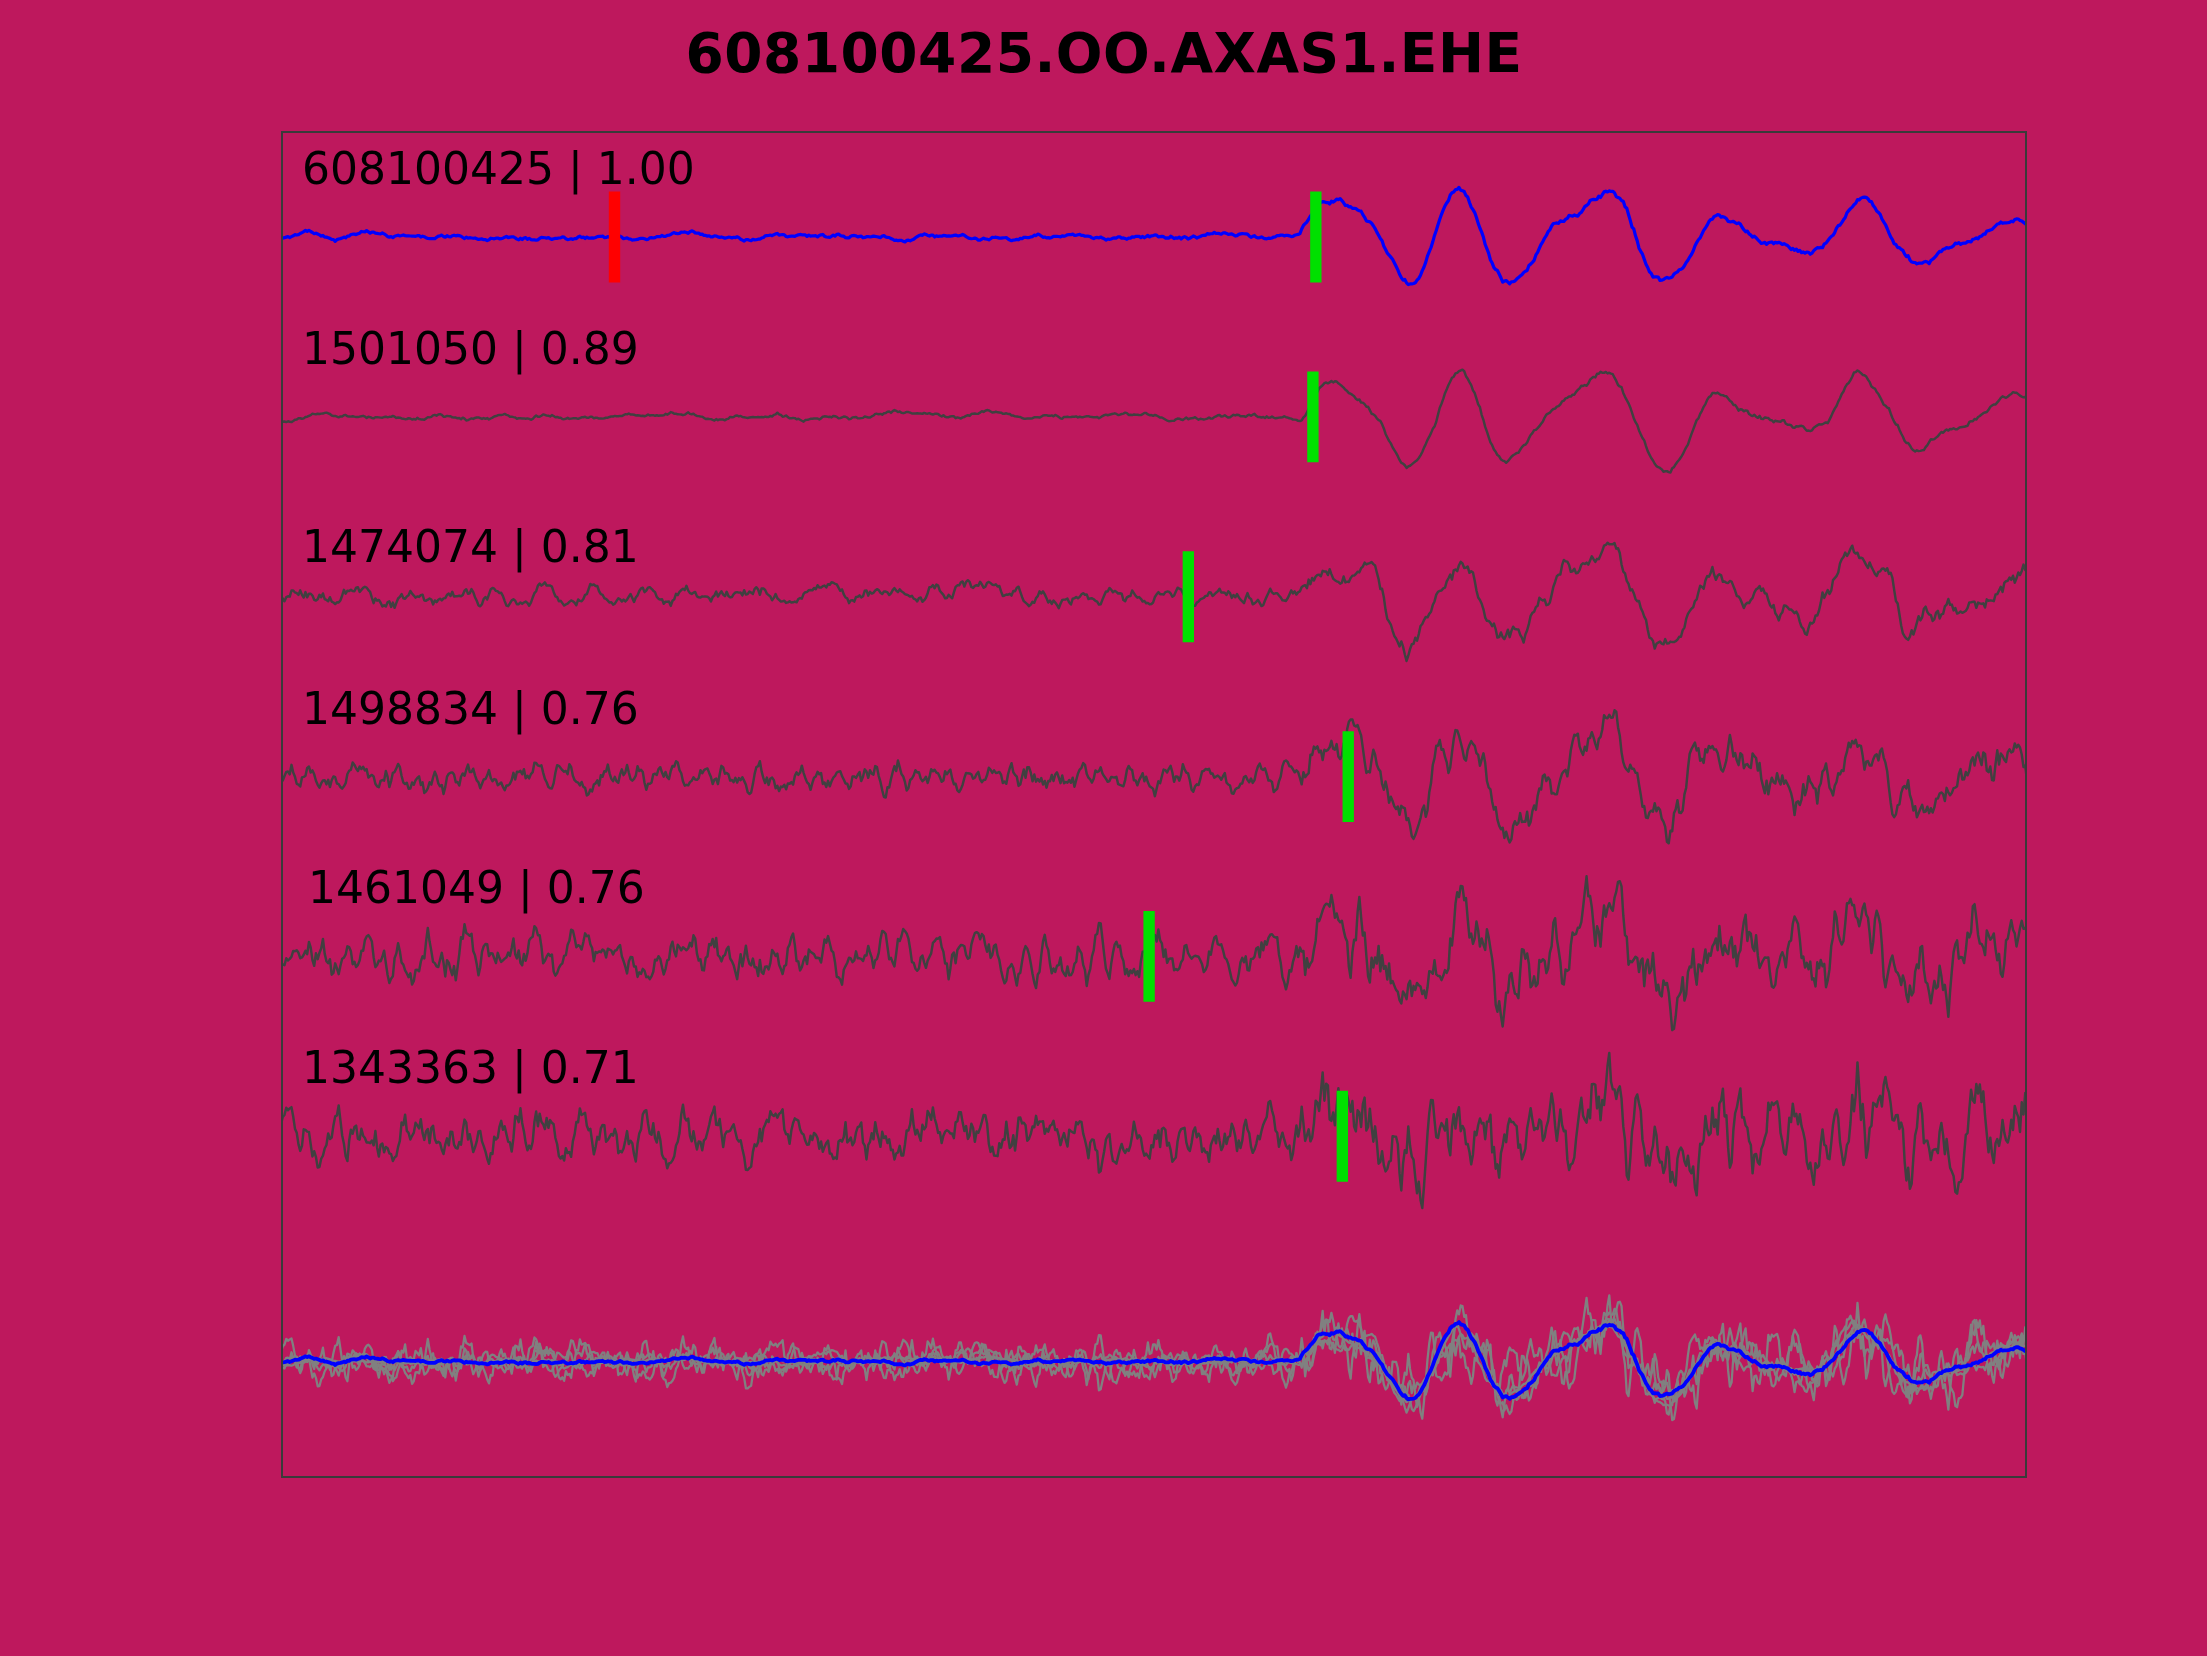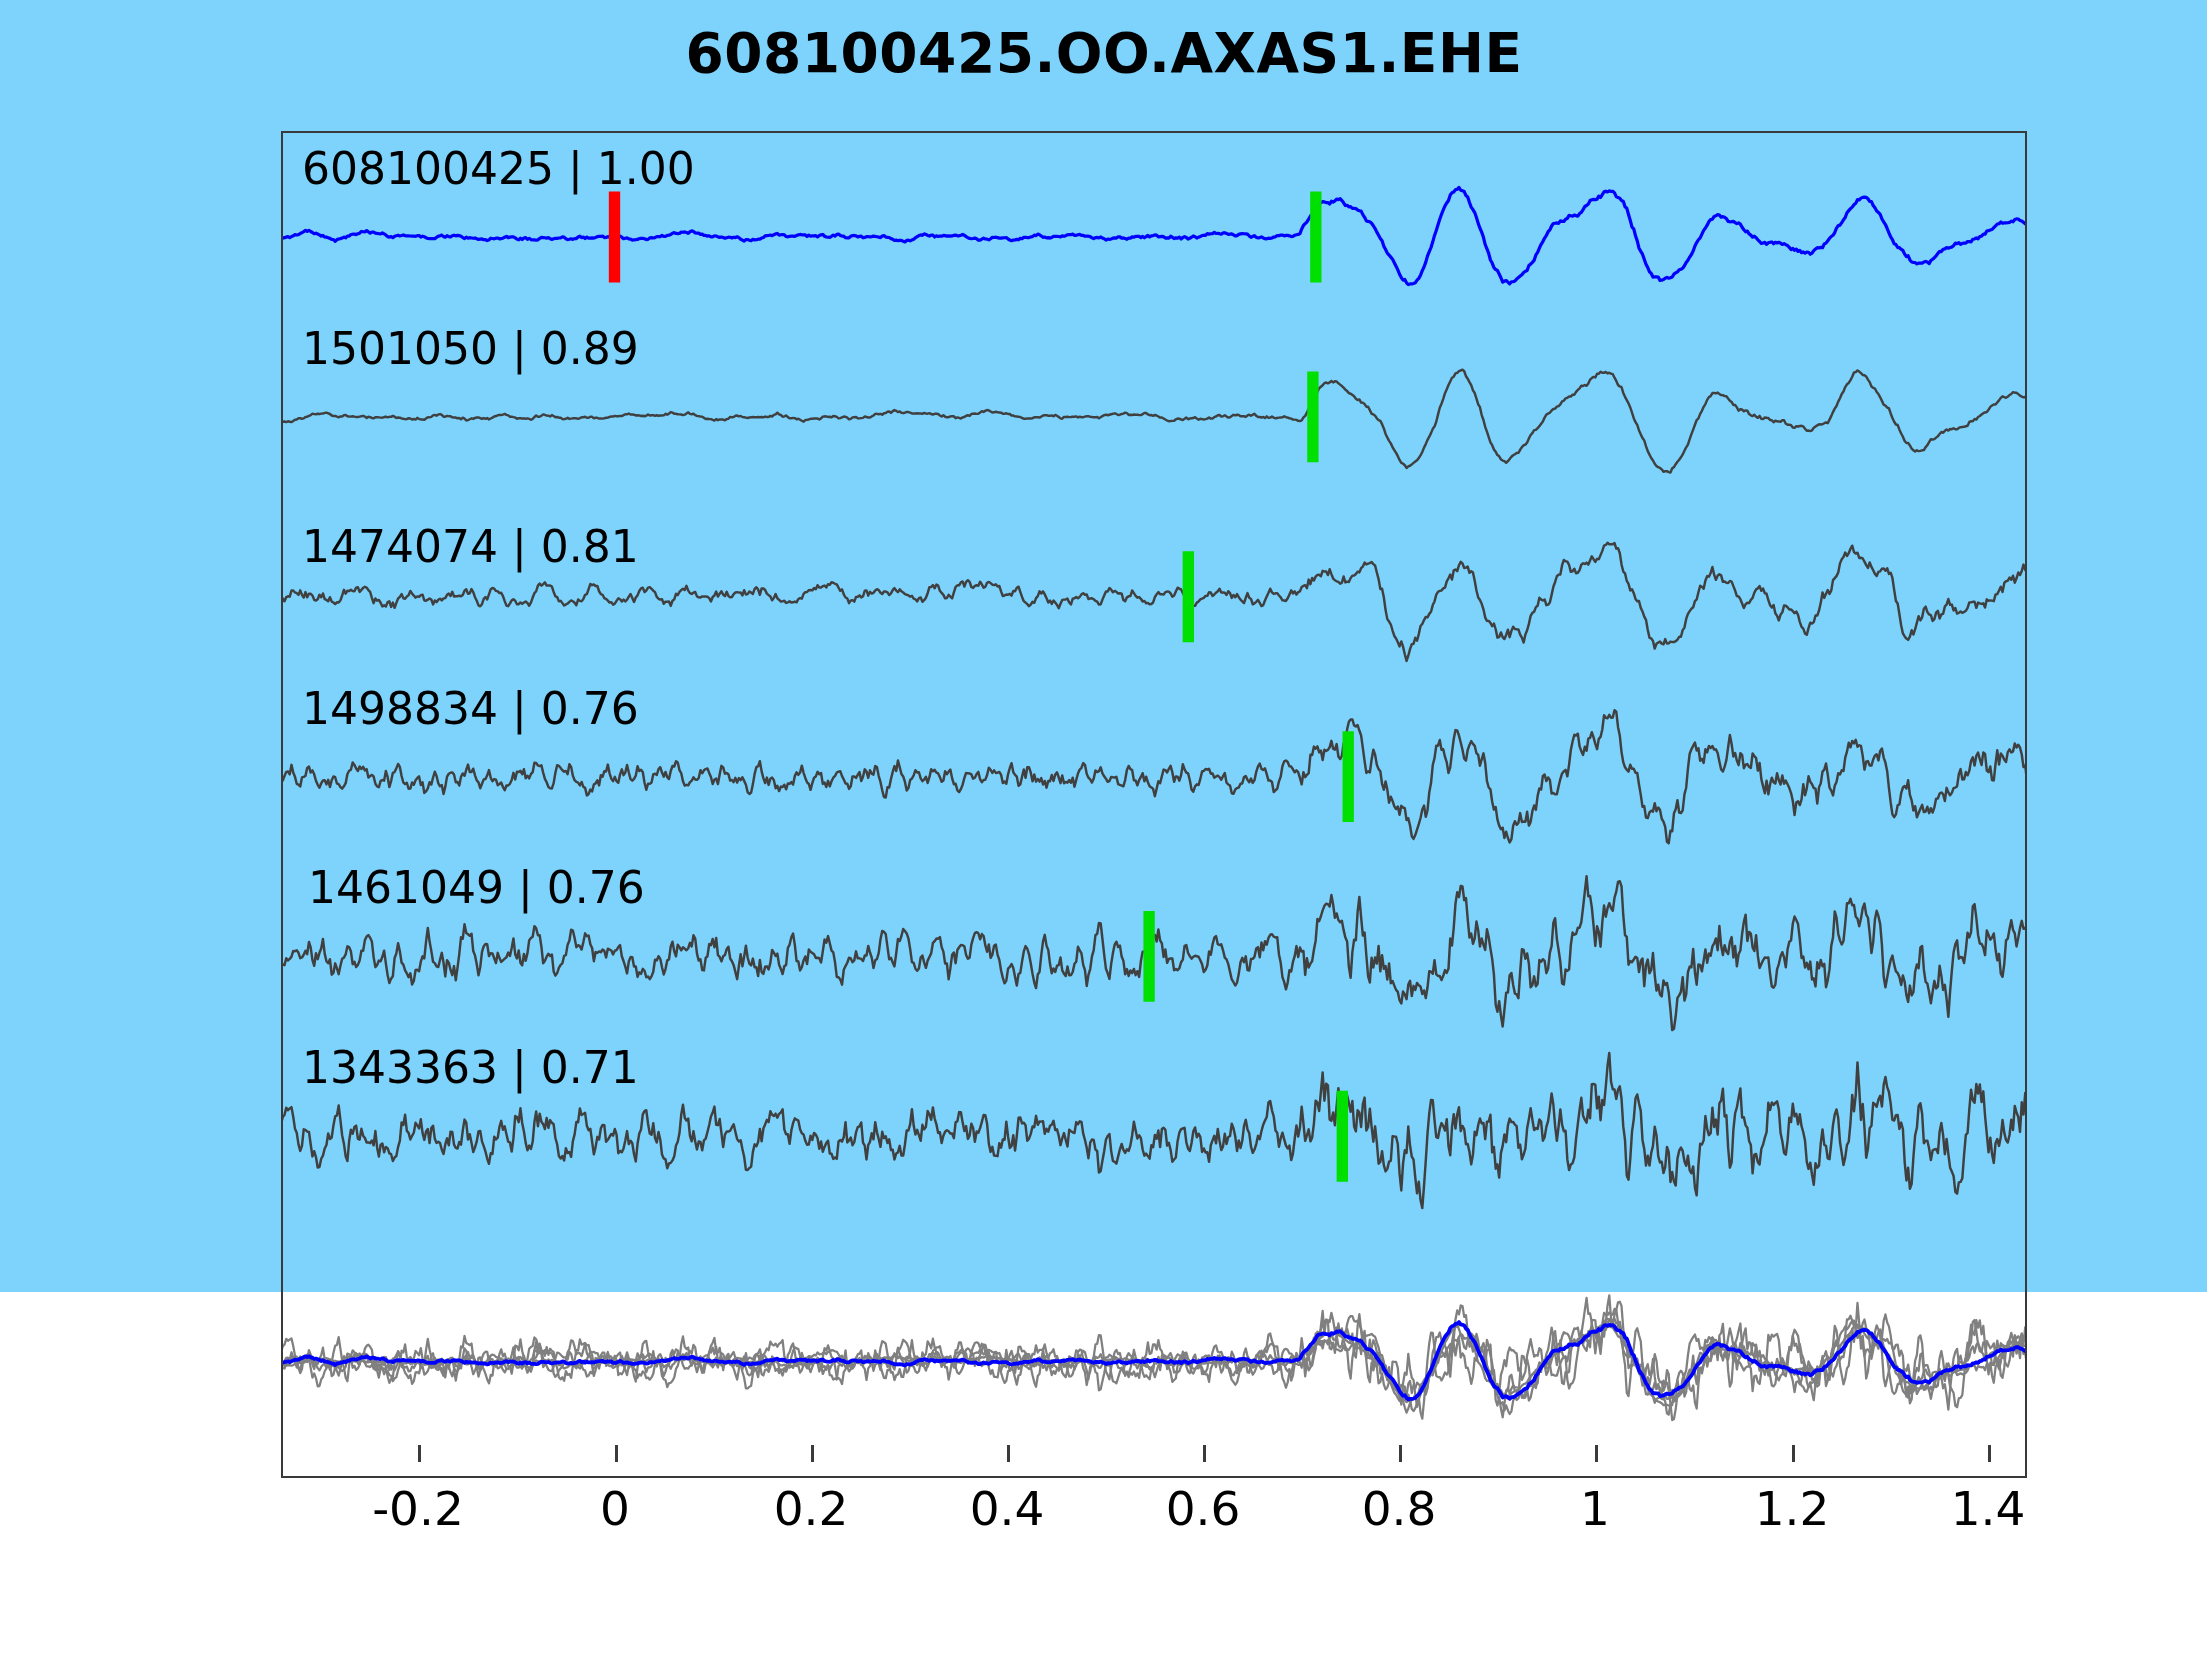--- a/index.html
+++ b/index.html
@@ -9,22 +9,22 @@
   }
   body {
     width: 2208px;
     height: 1656px;
     font-family: "DejaVu Sans", sans-serif;
     overflow: hidden;
   }
   #figure {
     position: relative;
     width: 2208px;
-    height: 1292px;
-    background: #7dd3fc;
+    height: 1656px;
+    background: #be185d;
   }
   #fig-title {
     position: absolute;
     top: 21px;
     left: 0;
     width: 2208px;
     text-align: center;
     font-size: 55px;
     font-weight: 700;
     color: #000000;
@@ -125,35 +125,15 @@
     <div id="labels-layer">
         <div class="trace-label" style="left: 21px; top: 16px;">608100425 | 1.00</div>
         <div class="trace-label" style="left: 21px; top: 196px; text-align: right;">1501050 | 0.89</div>
         <div class="trace-label" style="left: 21px; top: 394px;">1474074 | 0.81</div>
         <div class="trace-label" style="left: 21px; top: 556px;">1498834 | 0.76</div>
         <div class="trace-label" style="left: 27px; top: 735px;">1461049 | 0.76</div>
         <div class="trace-label" style="left: 21px; top: 915px;">1343363 | 0.71</div>
       </div>
   </div>
 
-  <div id="xtick-layer">
-      <div class="xtick-mark" style="left: 137px;"></div>
-      <div class="xtick-label" style="left: 137px;">-0.2</div>
-      <div class="xtick-mark" style="left: 334px;"></div>
-      <div class="xtick-label" style="left: 334px;">0</div>
-      <div class="xtick-mark" style="left: 530px;"></div>
-      <div class="xtick-label" style="left: 530px;">0.2</div>
-      <div class="xtick-mark" style="left: 726px;"></div>
-      <div class="xtick-label" style="left: 726px;">0.4</div>
-      <div class="xtick-mark" style="left: 922px;"></div>
-      <div class="xtick-label" style="left: 922px;">0.6</div>
-      <div class="xtick-mark" style="left: 1118px;"></div>
-      <div class="xtick-label" style="left: 1118px;">0.8</div>
-      <div class="xtick-mark" style="left: 1314px;"></div>
-      <div class="xtick-label" style="left: 1314px;">1</div>
-      <div class="xtick-mark" style="left: 1511px;"></div>
-      <div class="xtick-label" style="left: 1511px;">1.2</div>
-      <div class="xtick-mark" style="left: 1707px;"></div>
-      <div class="xtick-label" style="left: 1707px;">1.4</div>
-    </div>
 
 </div>
 
 
 </body></html>

